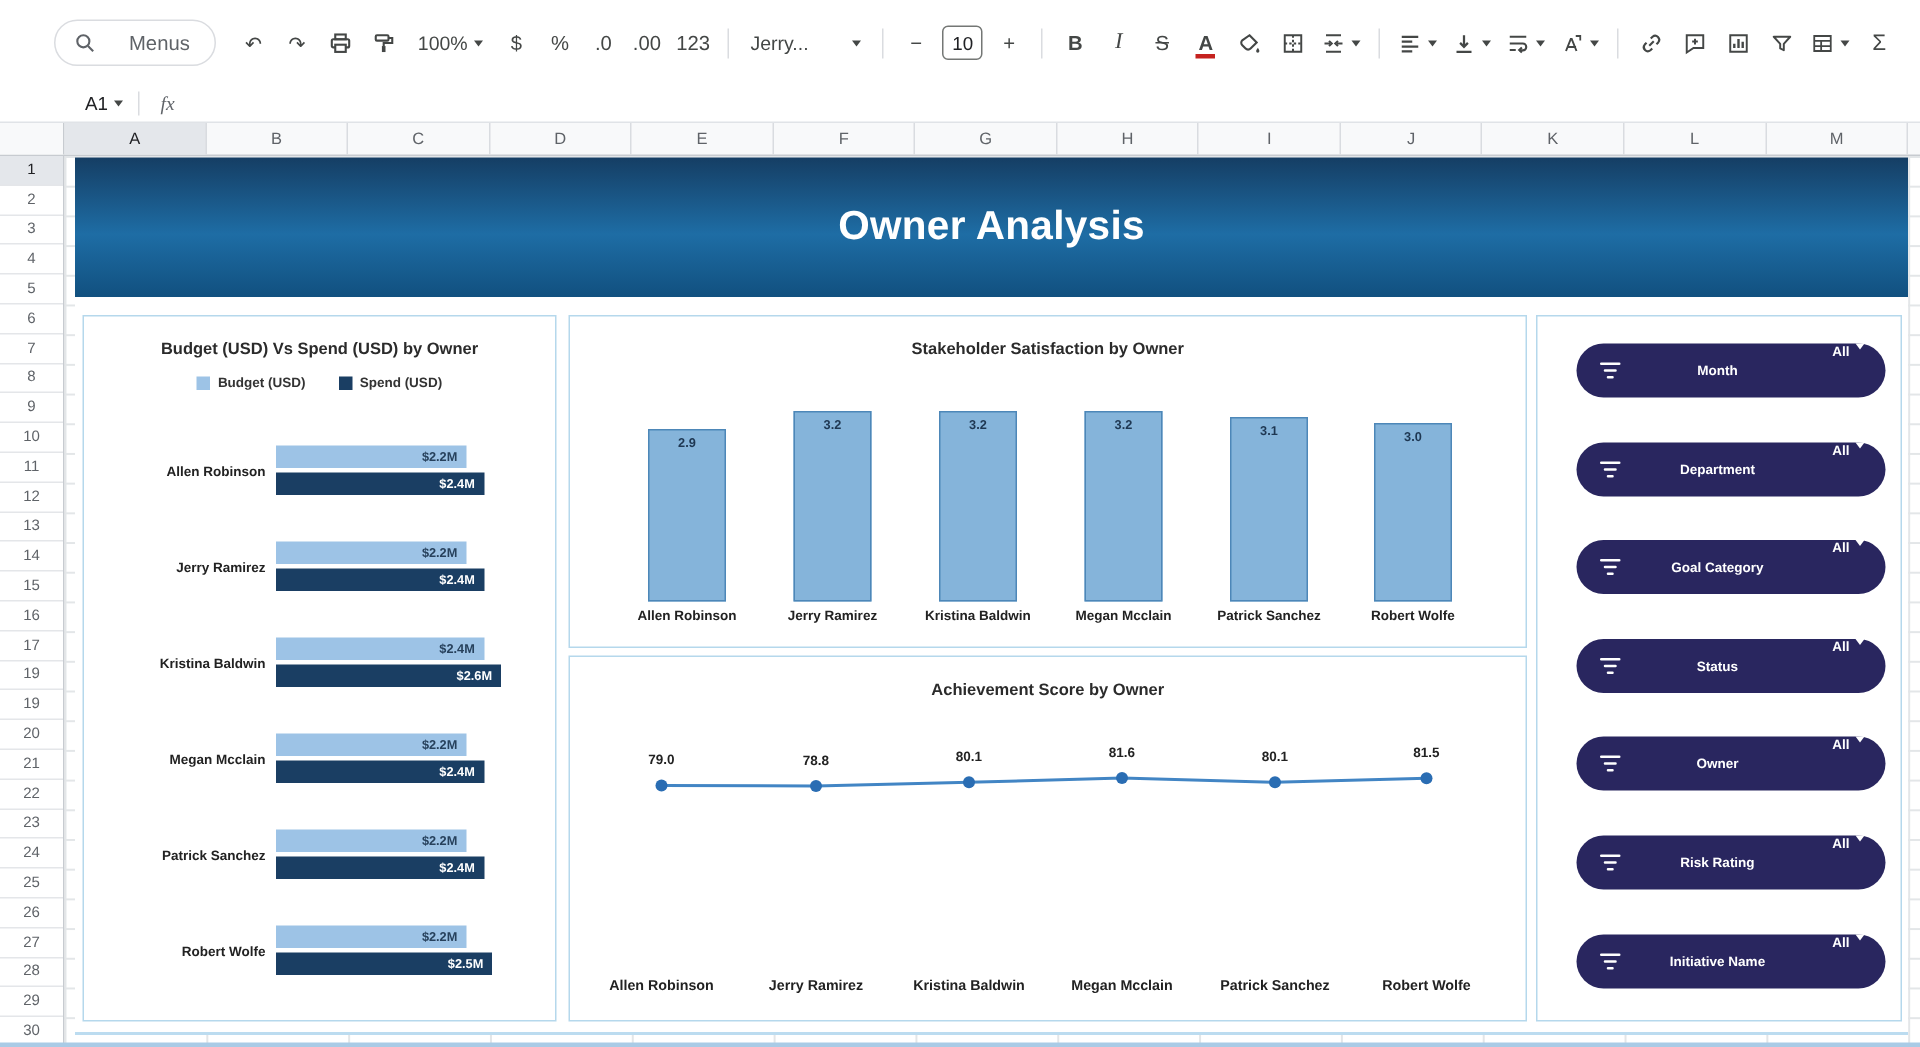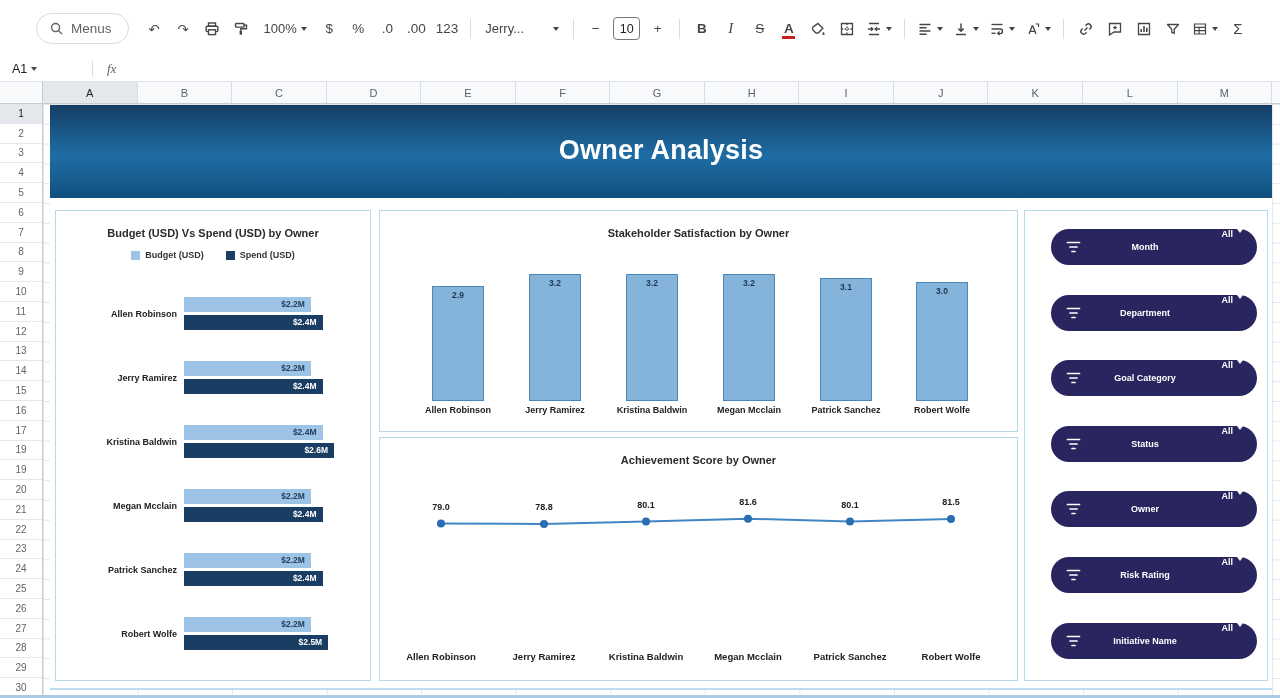--- a/index.html
+++ b/index.html
@@ -4,21 +4,21 @@
 <style>
   *{margin:0;padding:0;box-sizing:border-box}
   html,body{width:1280px;height:698px;overflow:hidden;background:#fff;
     font-family:"Liberation Sans",sans-serif;-webkit-font-smoothing:antialiased}
   .app{position:relative;width:1280px;height:698px;background:#fff}
 
   
   .corner-block{position:absolute;top:0;left:0;width:30px;height:29px;background:#0c2136}
   .toolbar{position:absolute;top:0;left:0;right:0;height:57px;background:#fff;
     display:flex;align-items:center;padding-left:36px;gap:2px}
-  .menus-pill{display:flex;align-items:center;gap:7px;height:31px;padding:0 16px 0 12px;
+  .menus-pill{display:flex;align-items:center;gap:22px;height:31px;padding:0 16px 0 12px;
     border:1px solid #dadce0;border-radius:16px;color:#5f6368;font-size:13.5px;margin-right:10px;background:#fff}
   .tbtn{min-width:27px;height:27px;padding:0 4px;display:inline-flex;align-items:center;justify-content:center;
     color:#444746;font-size:13.5px;border-radius:4px;cursor:default;white-space:nowrap}
   .tbtn svg{display:block}
   .tsep{width:1px;height:20px;background:#dadce0;margin:0 6px;flex:none}
   .caret{width:0;height:0;border-left:3.5px solid transparent;border-right:3.5px solid transparent;
     border-top:4px solid #444746;margin-left:4px;flex:none}
   .zoom-btn{font-size:13px;padding:0 7px}
   .font-select{width:86px;justify-content:space-between;font-size:13px;padding:0 6px}
   .size-box{width:27px;height:23px;border:1px solid #747775;border-radius:4px;font-size:12.5px;
@@ -26,21 +26,21 @@
   .b-bold{font-weight:bold}
   .b-italic{font-style:italic;font-family:"Liberation Serif",serif;font-size:15px}
   .b-strike{text-decoration:line-through}
   .b-color{font-weight:bold;position:relative}
   .b-color::after{content:"";position:absolute;left:7px;right:7px;bottom:3px;height:3px;background:#c5221f}
   .b-sigma{font-size:15px}
 
   
   .formula-bar{position:absolute;top:57px;left:0;right:0;height:25px;background:#fff;
     border-bottom:1px solid #e0e3e7;display:flex;align-items:center}
-  .name-box{width:92px;display:flex;align-items:center;justify-content:flex-start;
+  .name-box{width:92px;display:flex;align-items:center;justify-content:flex-end;
     padding:0 10px 0 12px;font-size:12.5px;color:#202124}
   .fx-sep{width:1px;height:16px;background:#dadce0;margin-right:14px}
   .fx{font-family:"Liberation Serif",serif;font-style:italic;font-size:13px;color:#5f6368}
 
   
   .col-header-row{position:absolute;top:82px;left:0;right:0;height:22px;display:flex;
     border-bottom:1px solid #c7cbd0;background:#f8f9fa}
   .corner-cell{width:43px;flex:none;border-right:1px solid #c7cbd0;background:#f8f9fa}
   .col-h{width:94.55px;flex:none;display:flex;align-items:center;justify-content:center;
     font-size:11px;color:#5f6368;border-right:1px solid #d9dce0}

